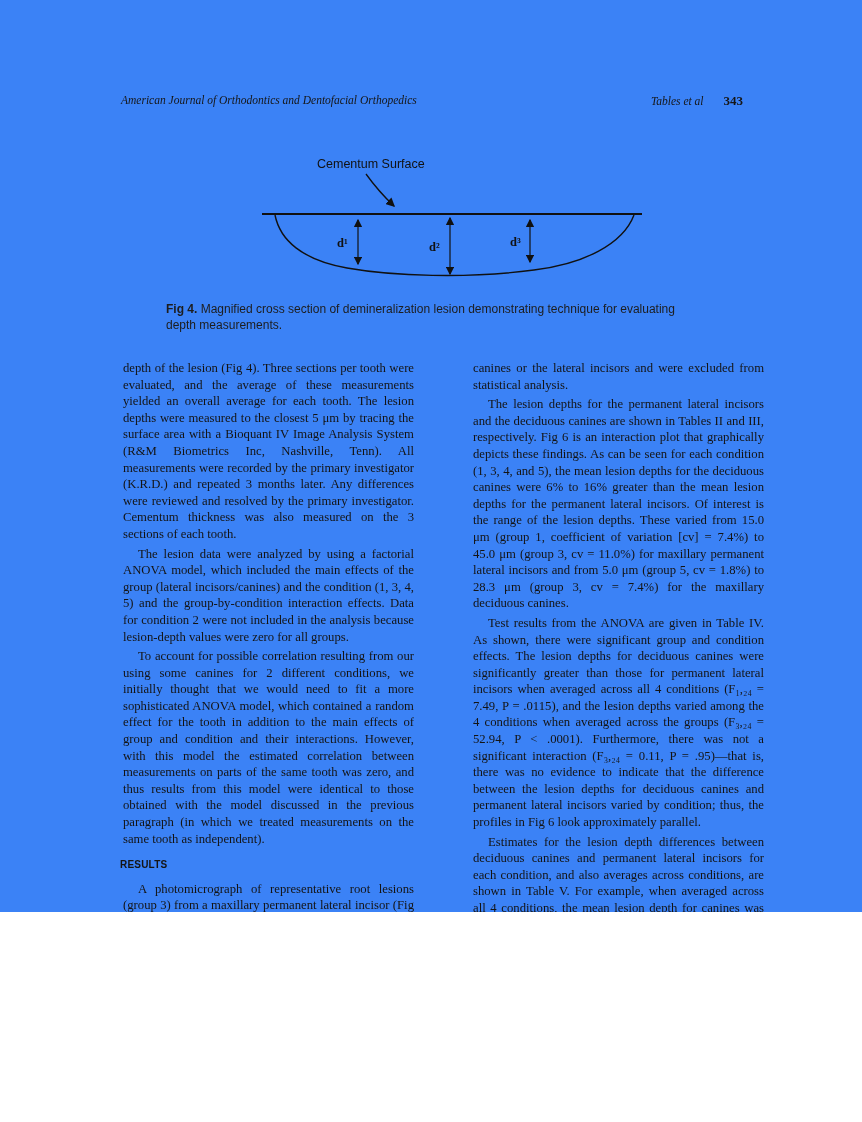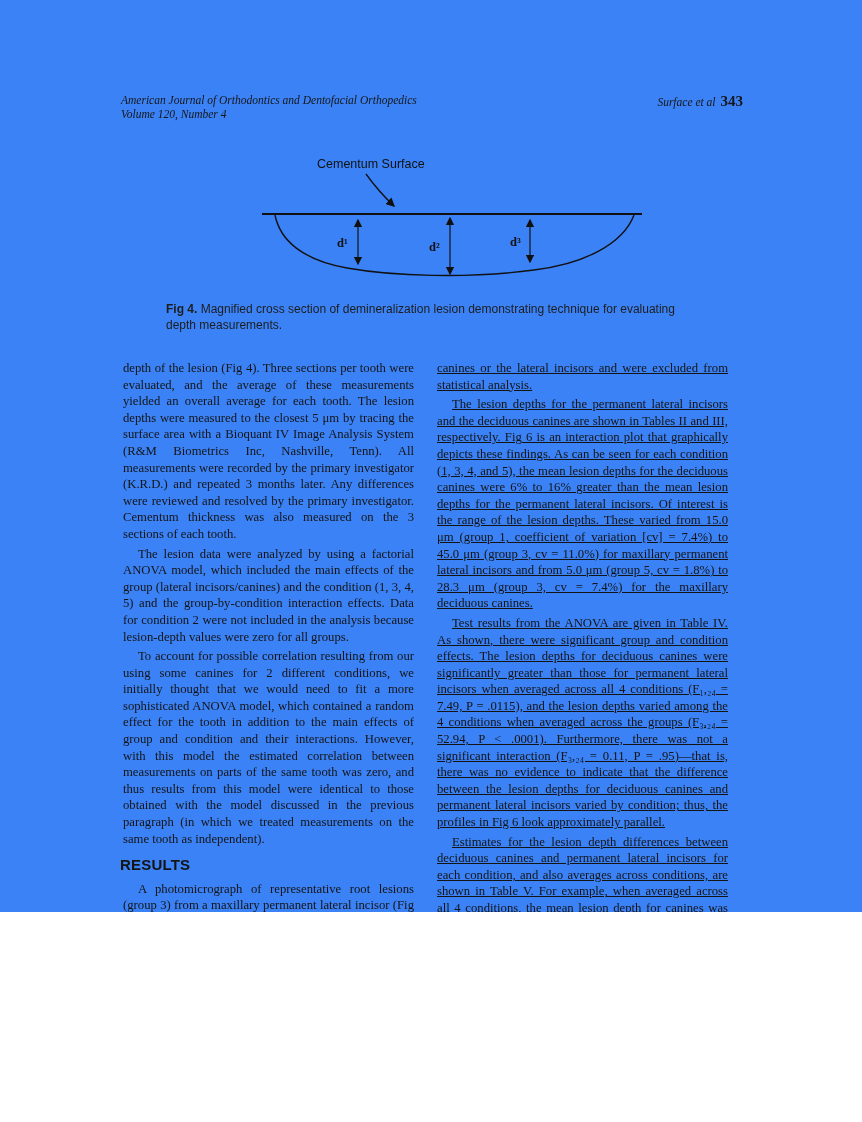--- a/index.html
+++ b/index.html
@@ -21,22 +21,22 @@
     justify-content:space-between;
     align-items:flex-start;
     font-size:11.5px;
     line-height:14px;
     font-style:italic;
   }
   .header .h-right { white-space:nowrap; padding-top:1px; }
   .header .page-num {
     font-style:normal;
     font-weight:bold;
-    font-size:15px;
-    margin-left:5px;
+    font-size:13px;
+    margin-left:20px;
   }
   
   .figure-area {
     position:absolute;
     top:148px; left:242px;
     width:420px; height:152px;
   }
   .figure-area svg { display:block; }
   .surface-label {
     font-family:"Liberation Sans", sans-serif;
@@ -62,45 +62,44 @@
   .col {
     position:absolute;
     top:357px;
     width:297px;
     font-size:12.7px;
     line-height:16.6px;
     text-align:justify;
     color:#141414;
   }
   .col.left  { left:120px; }
-  .col.right { left:434px;text-decoration:underline; }
+  .col.right { left:470px; }
   .col p { text-indent:15px; margin:3px; }
   .col p.cont { text-indent:0; }
   .results-heading {
     font-family:"Liberation Sans", sans-serif;
     font-weight:bold;
-    font-size:15px;
+    font-size:10px;
     text-align:left;
     margin-top:10px;
     margin-bottom:7px;
     letter-spacing:0.2px;
   }
 </style>
 </head>
 <body>
 
 <div class="page">
 
   <div class="header">
     <div class="h-left">
       <div>American Journal of Orthodontics and Dentofacial Orthopedics</div>
-      <div>Volume 120, Number 4</div>
     </div>
     <div class="h-right">
-      <span>Surface et al</span><span class="page-num">343</span>
+      <span>Tables et al</span><span class="page-num">343</span>
     </div>
   </div>
 
   <div class="figure-area">
     <svg width="420" height="152" viewBox="0 0 420 152">
       <defs>
         <marker id="ah" viewBox="0 0 10 10" refX="8.5" refY="5" markerWidth="7" markerHeight="7" orient="auto-start-reverse">
           <path d="M0,0 L10,5 L0,10 z" fill="#111"></path>
         </marker>
       </defs>

